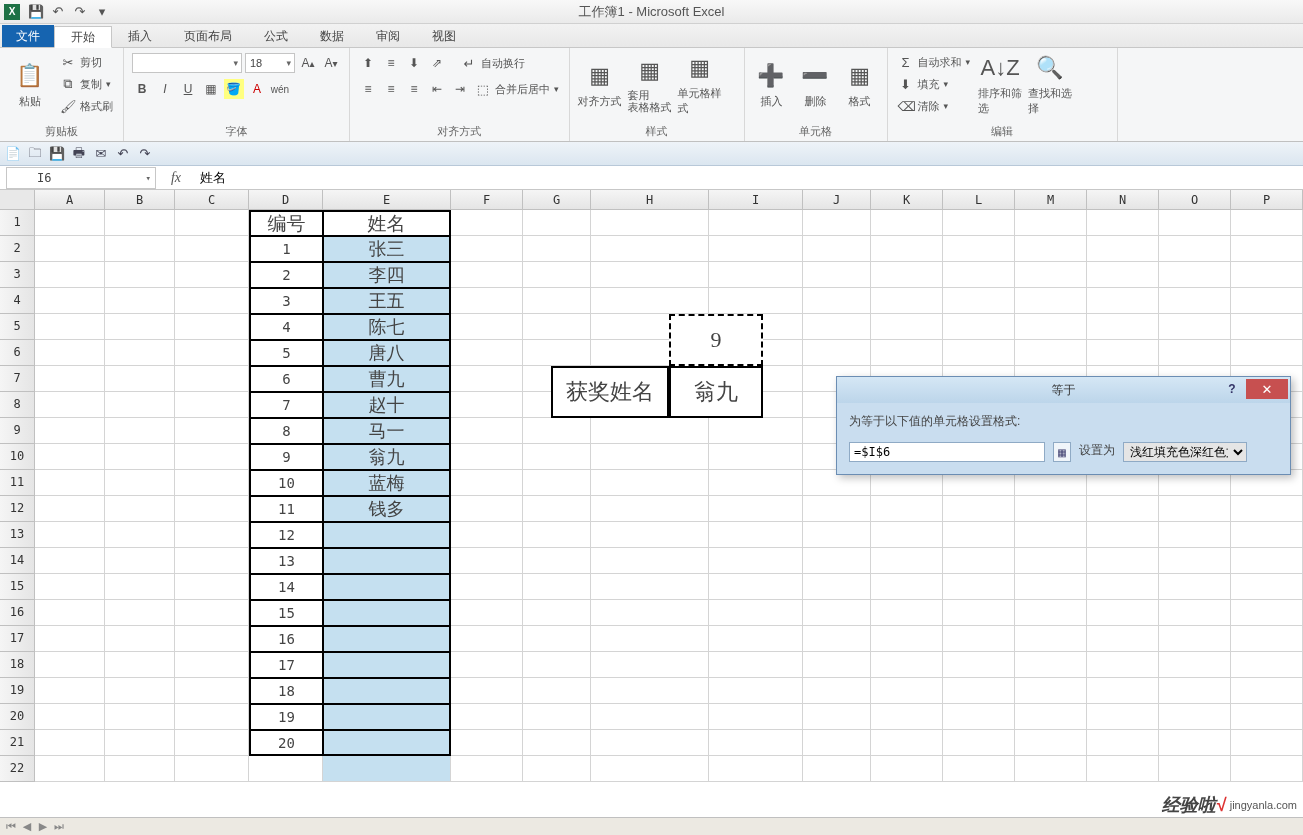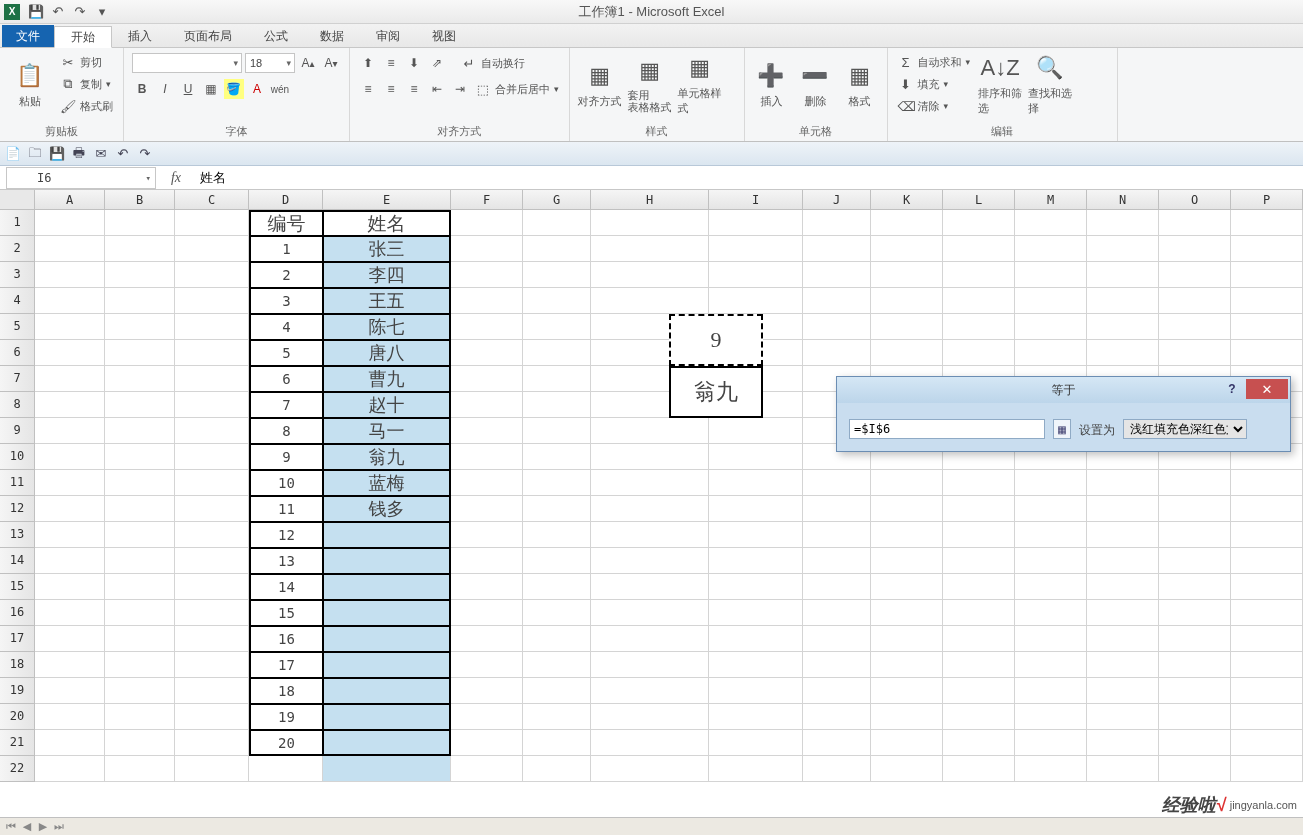--- a/index.html
+++ b/index.html
@@ -66,21 +66,21 @@
 
 .resbox { position:absolute; border:2px solid #000; font-size:22px; font-family:SimSun; display:flex; align-items:center; justify-content:center; background:#fff;}
 .resbox.dashed { border-style:dashed; }
 
 
 .dialog { position:absolute; left:836px; top:376px; width:455px; background:#c9ddef; border:1px solid #6b8db3; box-shadow:3px 3px 8px rgba(0,0,0,0.25); font-size:12px;}
 .dialog .dlg-title { height:26px; background:linear-gradient(#d5e7f5,#bcd5ea); display:flex; align-items:center; justify-content:center; position:relative; font-size:12px; color:#333;}
 .dialog .dlg-close { position:absolute; right:2px; top:2px; width:42px; height:20px; background:#c75050; color:#fff; display:flex; align-items:center; justify-content:center; font-size:13px;}
 .dialog .dlg-help { position:absolute; right:48px; top:3px; width:20px; height:18px; display:flex; align-items:center; justify-content:center; color:#336; font-weight:bold;}
 .dialog .body { padding:10px 12px 12px 12px; }
-.dialog .row1 { display:flex; align-items:flex-end; gap:8px; margin-top:6px;}
+.dialog .row1 { display:flex; align-items:flex-start; gap:8px; margin-top:12px;}
 .dialog input[type=text]{ border:1px solid #8faac5; height:20px; padding:0 4px; font-size:12px; font-family:Consolas,monospace; background:#fff; width:196px;}
 .rangebtn { width:18px; height:20px; border:1px solid #8faac5; background:#f0f5fa; display:flex; align-items:center; justify-content:center; font-size:10px; color:#336;}
 .dialog select{ border:1px solid #8faac5; height:20px; font-size:12px; background:#e5e5e5; width:124px; padding:0 2px;}
 .dialog .btns { display:flex; justify-content:flex-end; gap:12px; margin-top:22px;}
 .dialog button { width:70px; height:22px; border:1px solid #8faac5; background:linear-gradient(#fdfdfd,#e6eef6); font-size:12px;}
 
 
 .watermark { position:absolute; right:6px; bottom:18px; display:flex; align-items:center; gap:4px;}
 .watermark .logo { font-size:18px; font-weight:bold; font-style:italic;}
 .watermark .r{color:#d33;}
@@ -718,30 +718,32 @@
         <div class="cell" style="width: 72px;"></div>
         <div class="cell" style="width: 72px;"></div>
         <div class="cell" style="width: 72px;"></div>
         <div class="cell" style="width: 72px;"></div>
         <div class="cell" style="width: 72px;"></div>
         <div class="cell" style="width: 72px;"></div>
       </div>
     </div>
 
   <div class="resbox dashed" style="left:669px; top:124px; width:94px; height:52px;">9</div>
+  <div class="resbox" style="left:551px; top:176px; width:118px; height:52px;">获奖姓名</div>
   <div class="resbox" style="left:669px; top:176px; width:94px; height:52px;">翁九</div>
 </div>
 
 <div class="dialog">
   <div class="dlg-title">
     <span>等于</span>
     <div class="dlg-help">?</div>
     <div class="dlg-close">✕</div>
   </div>
   <div class="body">
+    <div>为等于以下值的单元格设置格式:</div>
     <div class="row1">
       <input type="text" value="=$I$6" style="">
       <div class="rangebtn">▦</div>
       <span>设置为</span>
       <select><option>浅红填充色深红色文本</option></select>
     </div>
   </div>
 </div>
 
 <div class="watermark">

